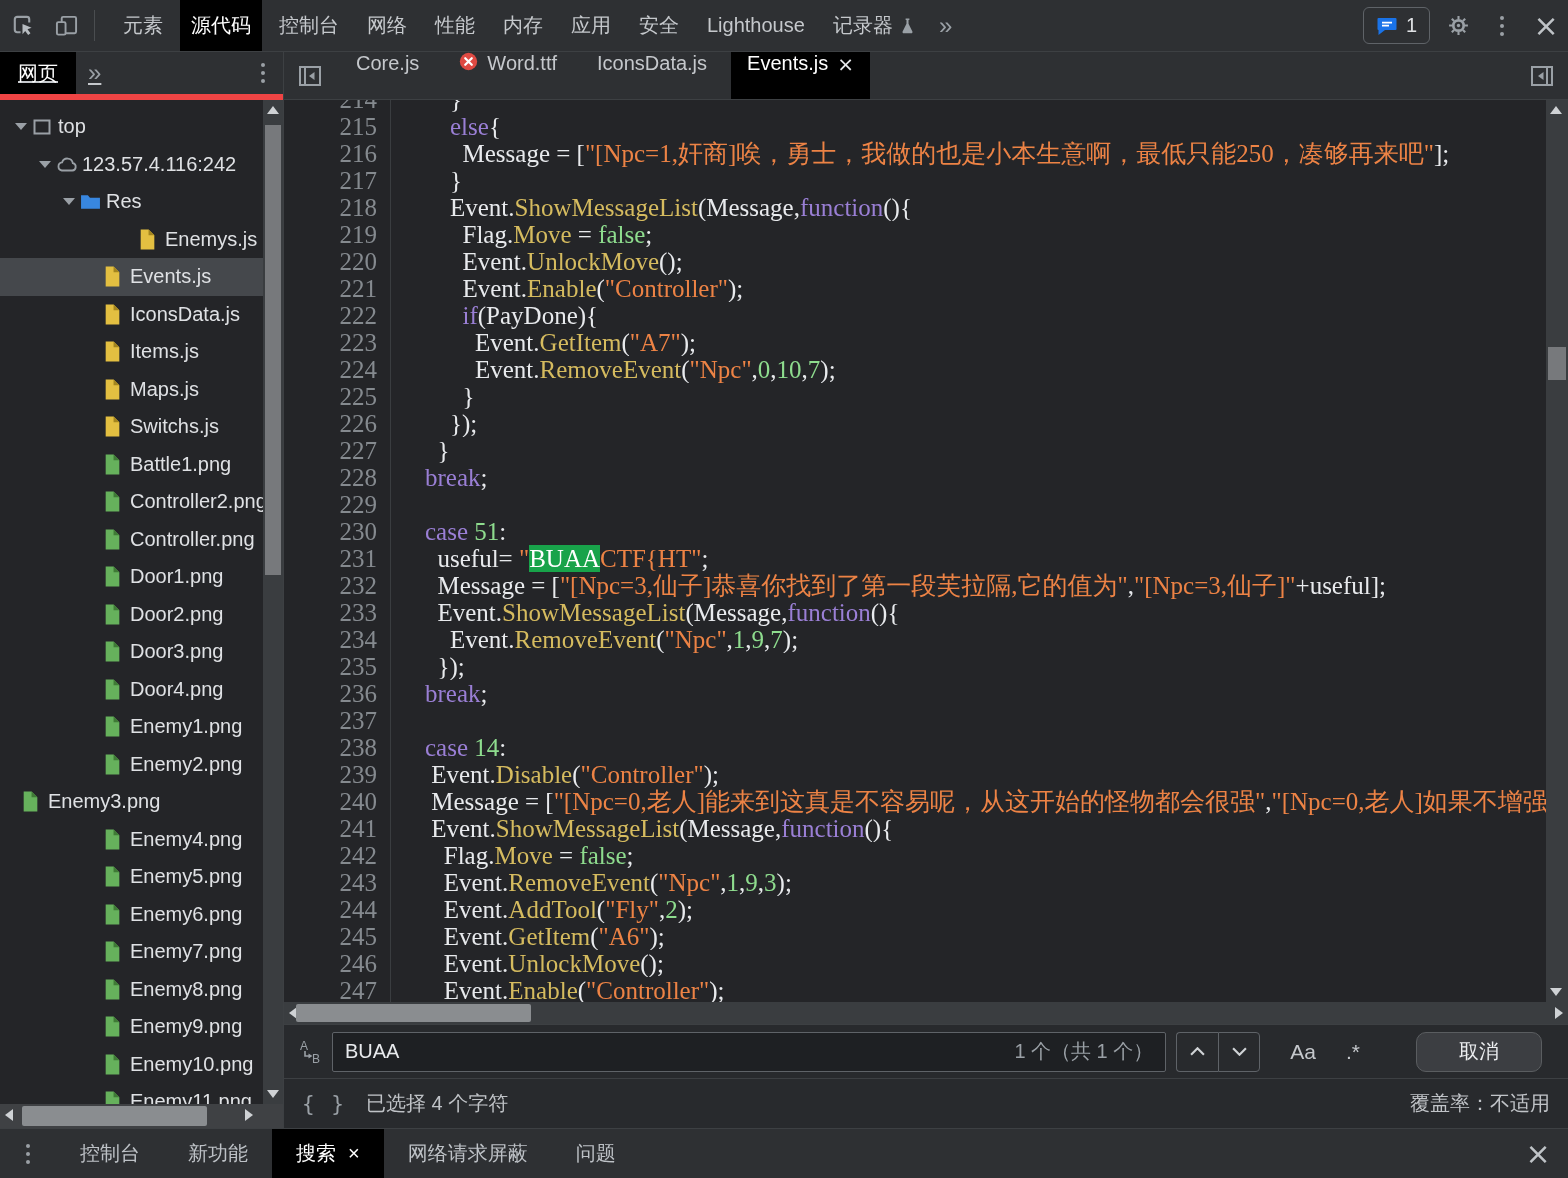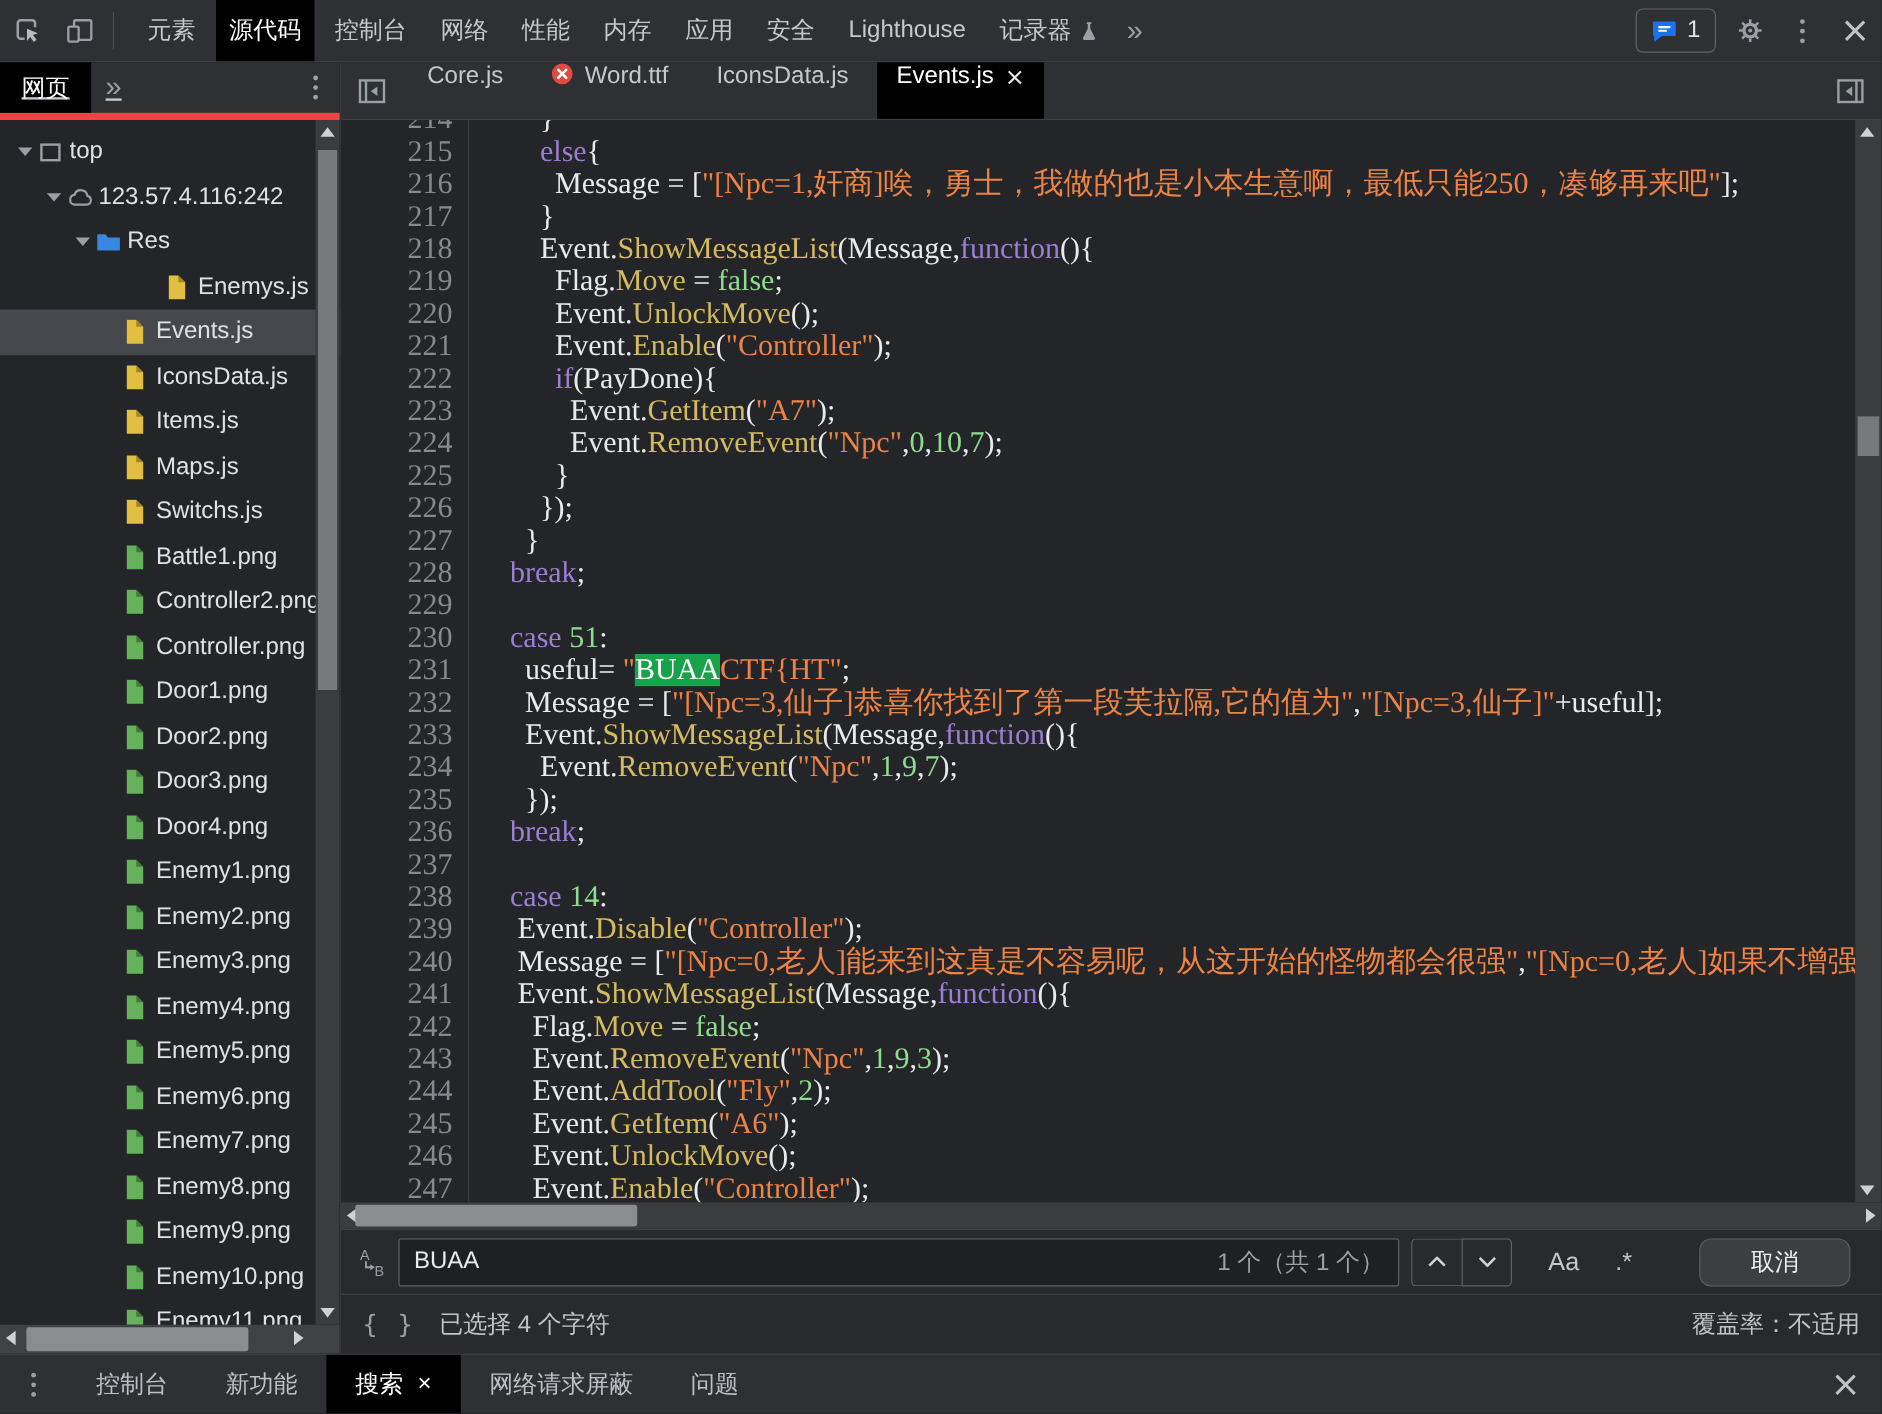--- a/index.html
+++ b/index.html
@@ -407,21 +407,21 @@
             <div class="trow" style="padding-left: 82px;">
               <span class="tarrow"></span>
               <span class="ticon">
                 <svg width="17" height="21" viewBox="0 0 16 20">
                   <path d="M1.5 0.5 H9 L14.5 6 V19.5 H1.5 Z" fill="#66b15c"></path>
                   <path d="M9 0.5 L14.5 6 H9 Z" fill="#3f7a36"></path>
                 </svg>
               </span>
               <span class="tlabel">Enemy2.png</span>
             </div>
-            <div class="trow" style="padding-left: 82px;">
+            <div class="trow" style="">
               <span class="tarrow"></span>
               <span class="ticon">
                 <svg width="17" height="21" viewBox="0 0 16 20">
                   <path d="M1.5 0.5 H9 L14.5 6 V19.5 H1.5 Z" fill="#66b15c"></path>
                   <path d="M9 0.5 L14.5 6 H9 Z" fill="#3f7a36"></path>
                 </svg>
               </span>
               <span class="tlabel">Enemy3.png</span>
             </div>
             <div class="trow" style="padding-left: 82px; text-align: center;">

